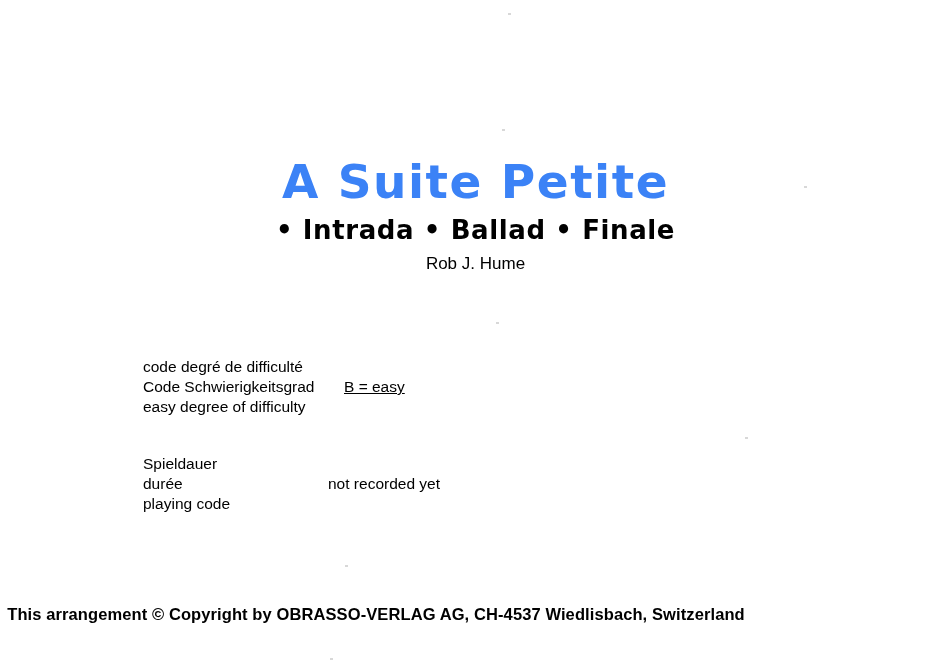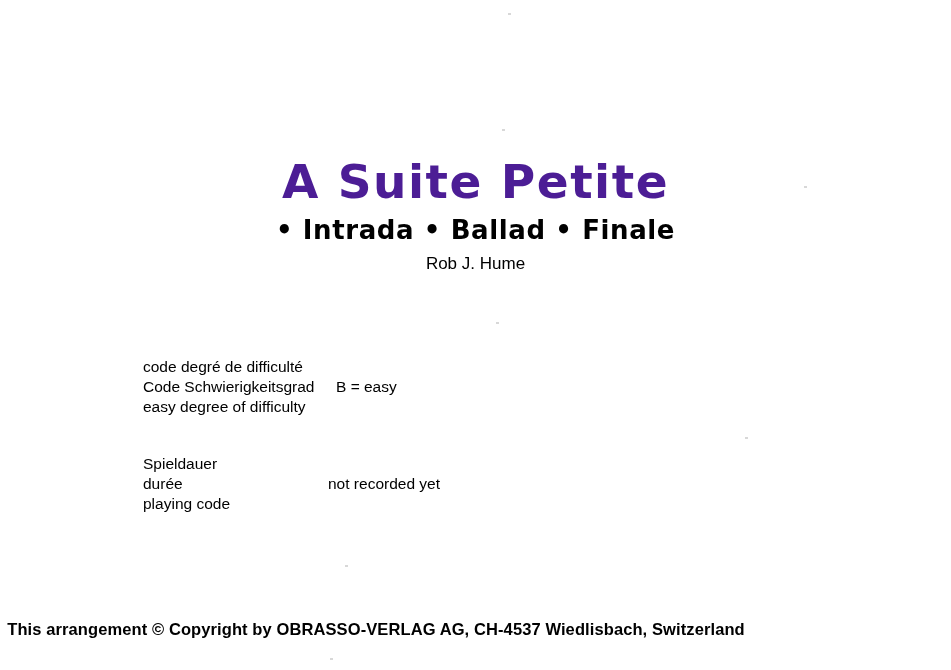--- a/index.html
+++ b/index.html
@@ -29,21 +29,21 @@
     width: 951px;
     text-align: center;
   }
   .main-title {
     font-family: "DejaVu Sans", sans-serif;
     font-weight: 700;
     font-size: 47px;
     letter-spacing: 1.5px;
     line-height: 1.0;
     margin: 0;
-    color: #4c1d95;
+    color: #3b82f6;
   }
   .subtitle {
     font-family: "DejaVu Sans", sans-serif;
     font-weight: 700;
     font-size: 26px;
     letter-spacing: 0.6px;
     margin: 12px 0 0 0;
     line-height: 1.0;
   }
   .composer {
@@ -72,31 +72,32 @@
     width: 185px;
     flex: 0 0 185px;
   }
   .info-labels div {
     white-space: nowrap;
   }
   .info-value {
     white-space: nowrap;
   }
   .info-value-difficulty {
-    margin-left: 8px;
+    margin-left: 16px;
+    text-decoration: underline;
   }
   .info-value-duration {
     margin-left: 0;
   }
   .spacer-line { visibility: hidden; }
 
   
   .footer {
     position: absolute;
-    top: 620px;
+    top: 605px;
     left: 0;
     width: 752px;
     text-align: center;
     font-family: "Liberation Sans", sans-serif;
     font-weight: 700;
     font-size: 16.5px;
     letter-spacing: 0.1px;
   }
 
   

